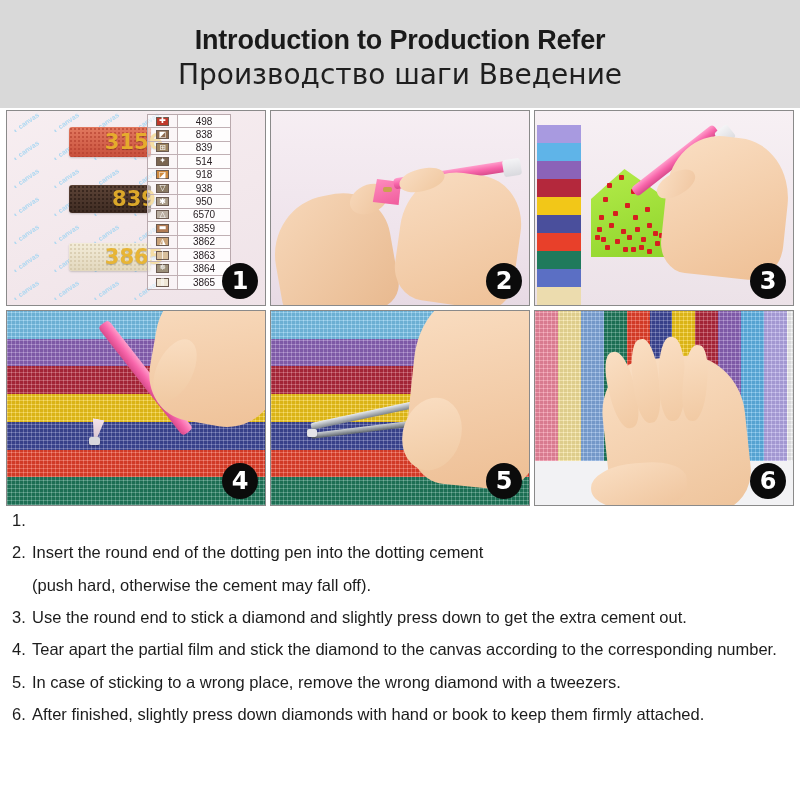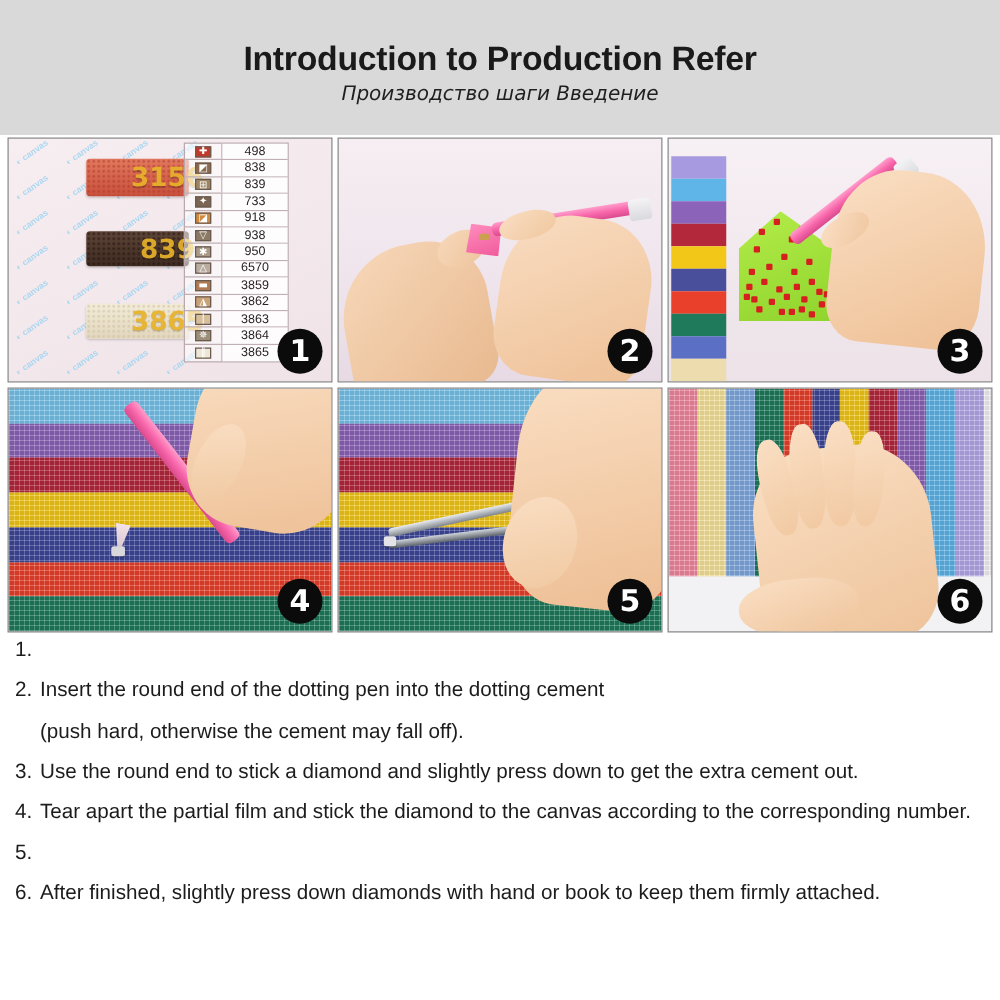--- a/index.html
+++ b/index.html
@@ -18,24 +18,23 @@
     display: flex; flex-direction: column;
     align-items: center; justify-content: center;
     padding-top: 8px;
   }
   .title-en {
     font-size: 27px; font-weight: bold; color: #1a1a1a;
     letter-spacing: -0.2px; line-height: 1.15;
     font-family: "Liberation Sans", sans-serif;
   }
   .title-ru {
-    font-size: 16px; font-weight: normal; color: #1f1f1f;
+    font-size: 28px; font-weight: normal; color: #1f1f1f;
     line-height: 1.2; margin-top: 2px;
     font-family: "DejaVu Sans", sans-serif;
-    font-style: italic;
   }
 
   
   .grid {
     position: absolute; top: 110px; left: 6px;
     width: 788px; height: 396px;
     display: grid;
     grid-template-columns: 1fr 1fr 1fr;
     grid-template-rows: 1fr 1fr;
     gap: 4px;
@@ -214,21 +213,21 @@
             <div class="chart-row">
               <div class="sym">
                 <div class="symbox" style="background: rgb(156, 132, 96);">⊞</div>
               </div>
               <div class="num">839</div>
             </div>
             <div class="chart-row">
               <div class="sym">
                 <div class="symbox" style="background: rgb(122, 101, 80);">✦</div>
               </div>
-              <div class="num">733</div>
+              <div class="num">514</div>
             </div>
             <div class="chart-row">
               <div class="sym">
                 <div class="symbox" style="background: rgb(207, 139, 63);">◪</div>
               </div>
               <div class="num">918</div>
             </div>
             <div class="chart-row">
               <div class="sym">
                 <div class="symbox" style="background: rgb(139, 122, 99);">▽</div>
@@ -479,20 +478,21 @@
       <div class="ins-line">
         <span class="ins-no">3.</span>
         <span>Use the round end to stick a diamond and slightly press down to get the extra cement out.</span>
       </div>
       <div class="ins-line">
         <span class="ins-no">4.</span>
         <span>Tear apart the partial film and stick the diamond to the canvas according to the corresponding number.</span>
       </div>
       <div class="ins-line">
         <span class="ins-no">5.</span>
+        <span>In case of sticking to a wrong place, remove the wrong diamond with a tweezers.</span>
       </div>
       <div class="ins-line">
         <span class="ins-no">6.</span>
         <span>After finished, slightly press down diamonds with hand or book to keep them firmly attached.</span>
       </div>
     </div>
 
 </div>
 
 </body></html>

